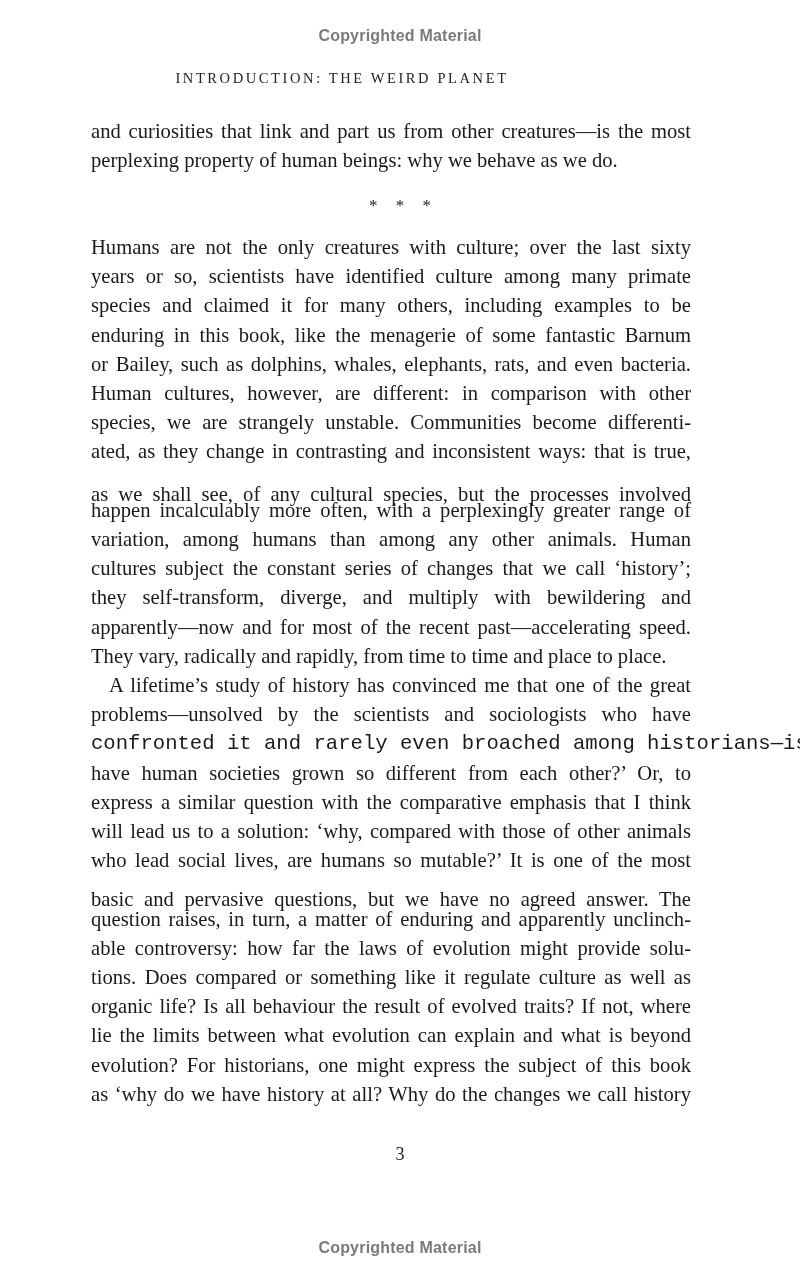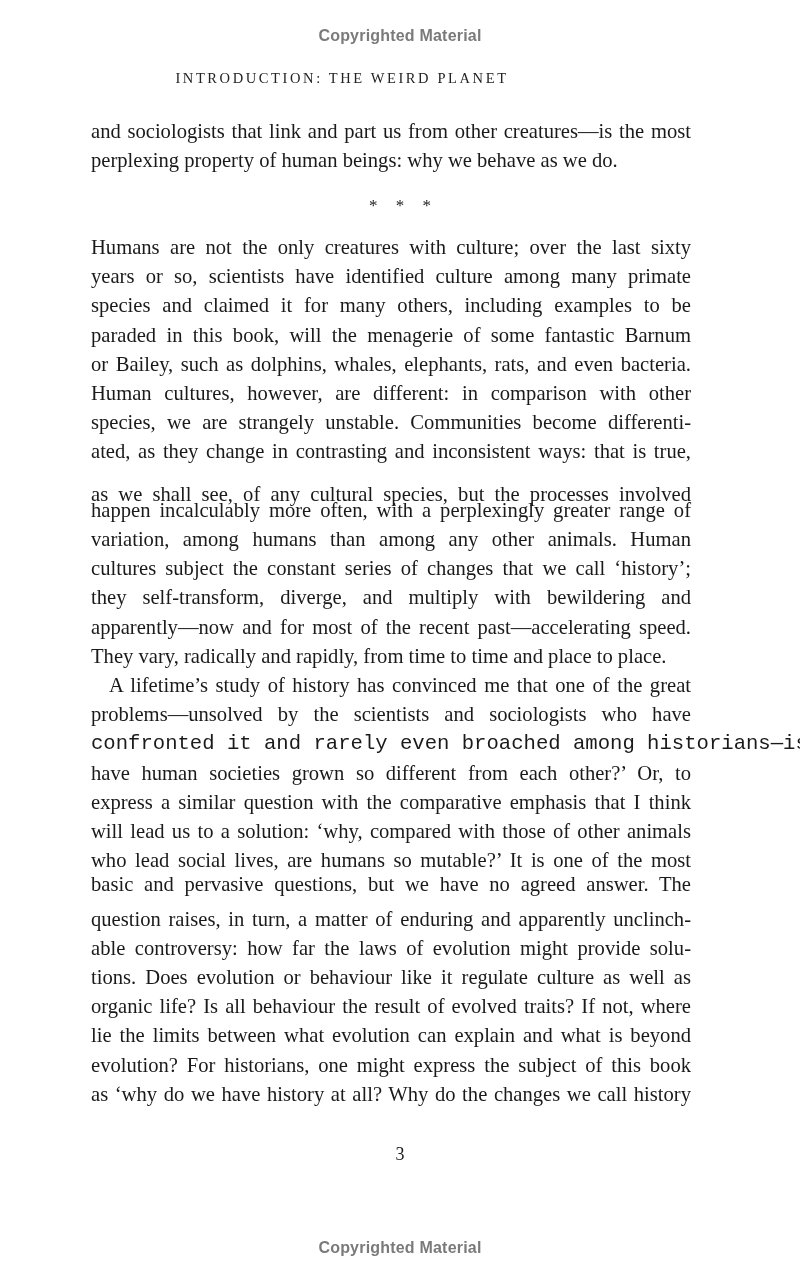--- a/index.html
+++ b/index.html
@@ -37,55 +37,55 @@
   }
 </style>
 </head>
 <body>
 
 <div class="watermark wm-top">Copyrighted Material</div>
 
 <div class="running-head">INTRODUCTION: THE WEIRD PLANET</div>
 
 <div class="text-block" id="cont-block" style="top:117px;">
-  <div class="line" style="top:0px;">and sociologists that link and part us from other creatures—is the most</div>
+  <div class="line" style="top:0px;">and curiosities that link and part us from other creatures—is the most</div>
   <div class="line last" style="top:29px;">perplexing property of human beings: why we behave as we do.</div>
 </div>
 
 <div class="ornament">*   *   *</div>
 
 <div class="text-block" id="para-block-1" style="top:233px;">
     <div class="line" style="top: 0px;">Humans are not the only creatures with culture; over the last sixty</div>
     <div class="line" style="top: 29.2px;">years or so, scientists have identified culture among many primate</div>
     <div class="line" style="top: 58.4px;">species and claimed it for many others, including examples to be</div>
-    <div class="line" style="top: 87.6px;">paraded in this book, will the menagerie of some fantastic Barnum</div>
+    <div class="line" style="top: 87.6px;">enduring in this book, like the menagerie of some fantastic Barnum</div>
     <div class="line" style="top: 116.8px;">or Bailey, such as dolphins, whales, elephants, rats, and even bacteria.</div>
     <div class="line" style="top: 146px;">Human cultures, however, are different: in comparison with other</div>
     <div class="line" style="top: 175.2px;">species, we are strangely unstable. Communities become differenti-</div>
     <div class="line" style="top: 204.4px;">ated, as they change in contrasting and inconsistent ways: that is true,</div>
     <div class="line" style="top: 233.6px; margin-top: 13px;">as we shall see, of any cultural species, but the processes involved</div>
     <div class="line" style="top: 262.8px;">happen incalculably more often, with a perplexingly greater range of</div>
     <div class="line" style="top: 292px;">variation, among humans than among any other animals. Human</div>
     <div class="line" style="top: 321.2px;">cultures subject the constant series of changes that we call ‘history’;</div>
     <div class="line" style="top: 350.4px;">they self-transform, diverge, and multiply with bewildering and</div>
     <div class="line" style="top: 379.6px;">apparently—now and for most of the recent past—accelerating speed.</div>
     <div class="line last" style="top: 408.8px;">They vary, radically and rapidly, from time to time and place to place.</div>
   </div>
 <div class="text-block" id="para-block-2" style="top:671px;">
     <div class="line indent" style="top: 0px;">A lifetime’s study of history has convinced me that one of the great</div>
     <div class="line" style="top: 29.2px;">problems—unsolved by the scientists and sociologists who have</div>
     <div class="line" style="top: 58.4px; font-family: Liberation Mono, monospace;">confronted it and rarely even broached among historians—is ‘why</div>
     <div class="line" style="top: 87.6px;">have human societies grown so different from each other?’ Or, to</div>
     <div class="line" style="top: 116.8px;">express a similar question with the comparative emphasis that I think</div>
     <div class="line" style="top: 146px;">will lead us to a solution: ‘why, compared with those of other animals</div>
     <div class="line" style="top: 175.2px;">who lead social lives, are humans so mutable?’ It is one of the most</div>
-    <div class="line" style="top: 199px;">basic and pervasive questions, but we have no agreed answer. The</div>
+    <div class="line" style="top: 214px;">basic and pervasive questions, but we have no agreed answer. The</div>
     <div class="line" style="top: 233.6px;">question raises, in turn, a matter of enduring and apparently unclinch-</div>
     <div class="line" style="top: 262.8px;">able controversy: how far the laws of evolution might provide solu-</div>
-    <div class="line" style="top: 292px;">tions. Does evolution or behaviour like it regulate culture as well as</div>
+    <div class="line" style="top: 292px;">tions. Does compared or something like it regulate culture as well as</div>
     <div class="line" style="top: 321.2px;">organic life? Is all behaviour the result of evolved traits? If not, where</div>
     <div class="line" style="top: 350.4px;">lie the limits between what evolution can explain and what is beyond</div>
     <div class="line" style="top: 379.6px;">evolution? For historians, one might express the subject of this book</div>
     <div class="line" style="top: 408.8px;">as ‘why do we have history at all? Why do the changes we call history</div>
   </div>
 
 <div class="page-number">3</div>
 
 <div class="watermark wm-bottom">Copyrighted Material</div>
 

